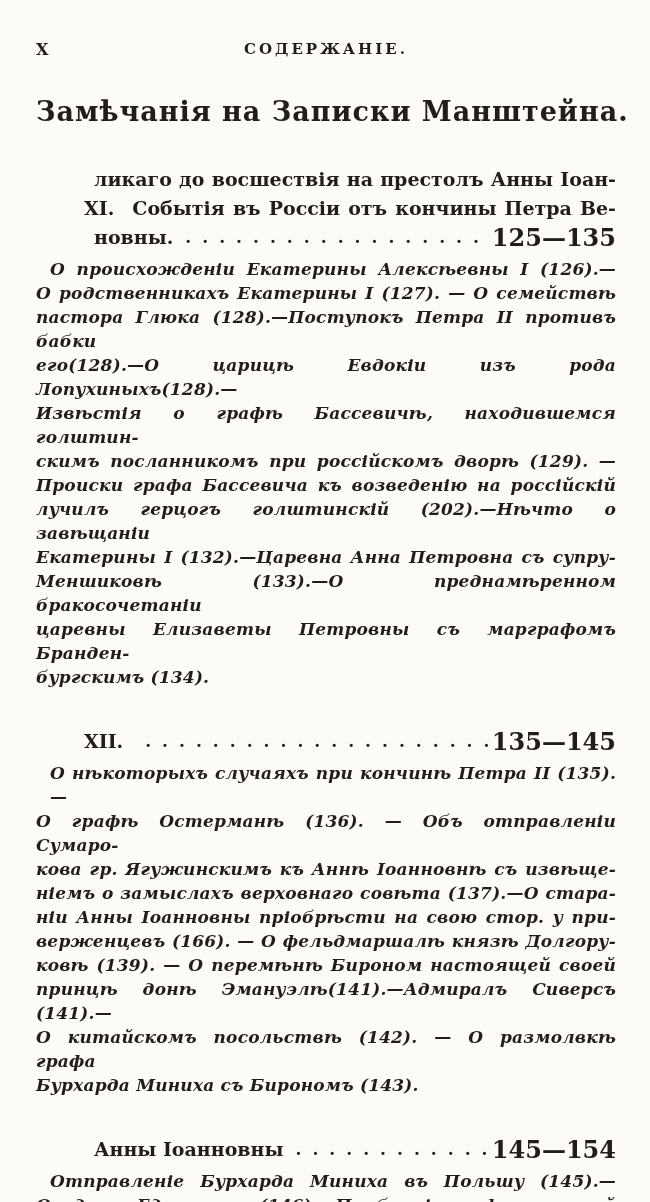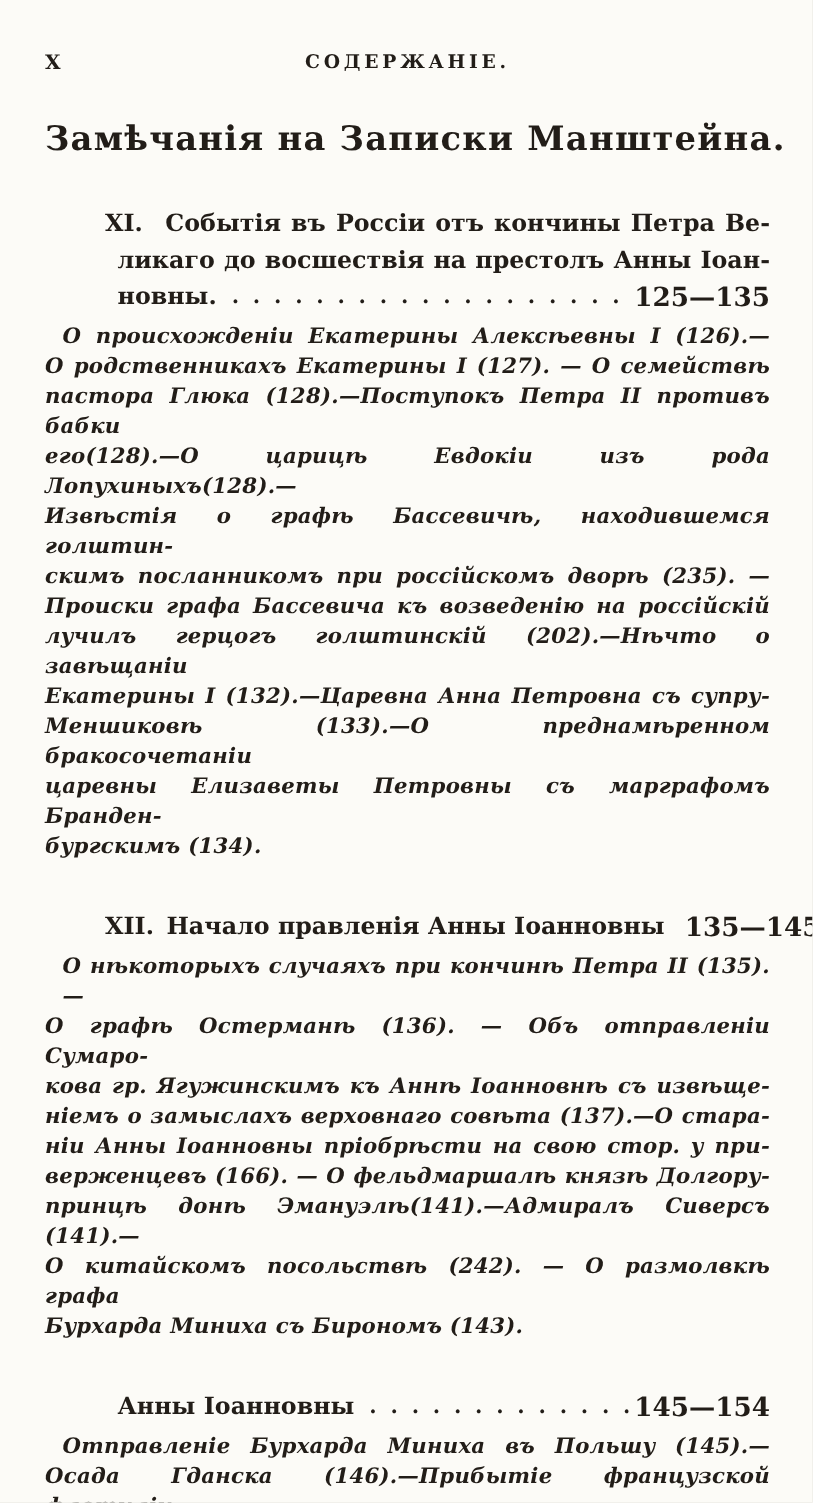--- a/index.html
+++ b/index.html
@@ -25,85 +25,85 @@
   .entry-title { margin-left:48px; font-size:19px; line-height:29px; }
   .t-full { text-align:justify; text-align-last:justify; }
   .t-row { display:flex; align-items:center; }
   .indent { padding-left:10px; }
   .num { margin-right:10px; white-space:nowrap; }
   .t-text { white-space:nowrap; }
   .leader {
     flex:1 1 auto; overflow:hidden; white-space:nowrap;
     letter-spacing:11px; margin:0 4px 0 12px; font-size:17px;
   }
-  .pages { white-space:nowrap; font-size:21px; }
+  .pages { white-space:nowrap; font-size:24px; }
   .entry-body { margin-top:5px; font-size:17px; line-height:24px; letter-spacing:0.2px;font-style:italic; }
   .b-line { text-align:justify; text-align-last:justify; }
   .b-line.first { padding-left:14px; }
   .b-line.endpara { text-align-last:left; }
 </style>
 </head>
 <body>
 
 <div class="page">
 
   <div class="pagehead">
     <span class="folio">X</span>
     <span class="runhead">СОДЕРЖАНІЕ.</span>
   </div>
 
   <h1 class="main-heading">Замѣчанія на Записки Манштейна.</h1>
 
   <section class="entry">
     <div class="entry-title">
+      <div class="t-full indent">ликаго до восшествія на престолъ Анны Іоан-</div>
       <div class="t-full">
         <span class="num">XI.</span>
         <span>Событія въ Россіи отъ кончины Петра Ве-</span>
       </div>
-      <div class="t-full indent">ликаго до восшествія на престолъ Анны Іоан-</div>
       <div class="t-row indent">
         <span class="t-text">новны.</span>
         <span class="leader">...........................</span>
         <span class="pages">125—135</span>
       </div>
     </div>
     <div class="entry-body">
       <div class="b-line first">О происхожденіи Екатерины Алексѣевны I (126).—</div>
       <div class="b-line">О родственникахъ Екатерины I (127). — О семействѣ</div>
       <div class="b-line">пастора Глюка (128).—Поступокъ Петра II противъ бабки</div>
       <div class="b-line">его(128).—О царицѣ Евдокіи изъ рода Лопухиныхъ(128).—</div>
       <div class="b-line">Извѣстія о графѣ Бассевичѣ, находившемся голштин-</div>
-      <div class="b-line">скимъ посланникомъ при россійскомъ дворѣ (235). —</div>
+      <div class="b-line">скимъ посланникомъ при россійскомъ дворѣ (129). —</div>
       <div class="b-line">Происки графа Бассевича къ возведенію на россійскій</div>
       <div class="b-line">лучилъ герцогъ голштинскій (202).—Нѣчто о завѣщаніи</div>
       <div class="b-line">Екатерины I (132).—Царевна Анна Петровна съ супру-</div>
       <div class="b-line">Меншиковѣ (133).—О преднамѣренном бракосочетаніи</div>
       <div class="b-line">царевны Елизаветы Петровны съ марграфомъ Бранден-</div>
       <div class="b-line endpara">бургскимъ (134).</div>
     </div>
   </section>
 
   <section class="entry">
     <div class="entry-title">
       <div class="t-row">
         <span class="num">XII.</span>
-        <span class="t-text">Начало правленія Анны Іоанновны</span>
         <span class="leader">...........................</span>
         <span class="pages">135—145</span>
       </div>
     </div>
     <div class="entry-body">
       <div class="b-line first">О нѣкоторыхъ случаяхъ при кончинѣ Петра II (135).—</div>
       <div class="b-line">О графѣ Остерманѣ (136). — Объ отправленіи Сумаро-</div>
       <div class="b-line">кова гр. Ягужинскимъ къ Аннѣ Іоанновнѣ съ извѣще-</div>
       <div class="b-line">ніемъ о замыслахъ верховнаго совѣта (137).—О стара-</div>
       <div class="b-line">ніи Анны Іоанновны пріобрѣсти на свою стор. у при-</div>
       <div class="b-line">верженцевъ (166). — О фельдмаршалѣ князѣ Долгору-</div>
+      <div class="b-line">ковѣ (139). — О перемѣнѣ Бироном настоящей своей</div>
       <div class="b-line">принцѣ донѣ Эмануэлѣ(141).—Адмиралъ Сиверсъ (141).—</div>
-      <div class="b-line">О китайскомъ посольствѣ (242). — О размолвкѣ графа</div>
+      <div class="b-line">О китайскомъ посольствѣ (142). — О размолвкѣ графа</div>
       <div class="b-line endpara">Бурхарда Миниха съ Бирономъ (143).</div>
     </div>
   </section>
 
   <section class="entry">
     <div class="entry-title">
       <div class="t-row indent">
         <span class="t-text">Анны Іоанновны</span>
         <span class="leader">...........................</span>
         <span class="pages">145—154</span>

